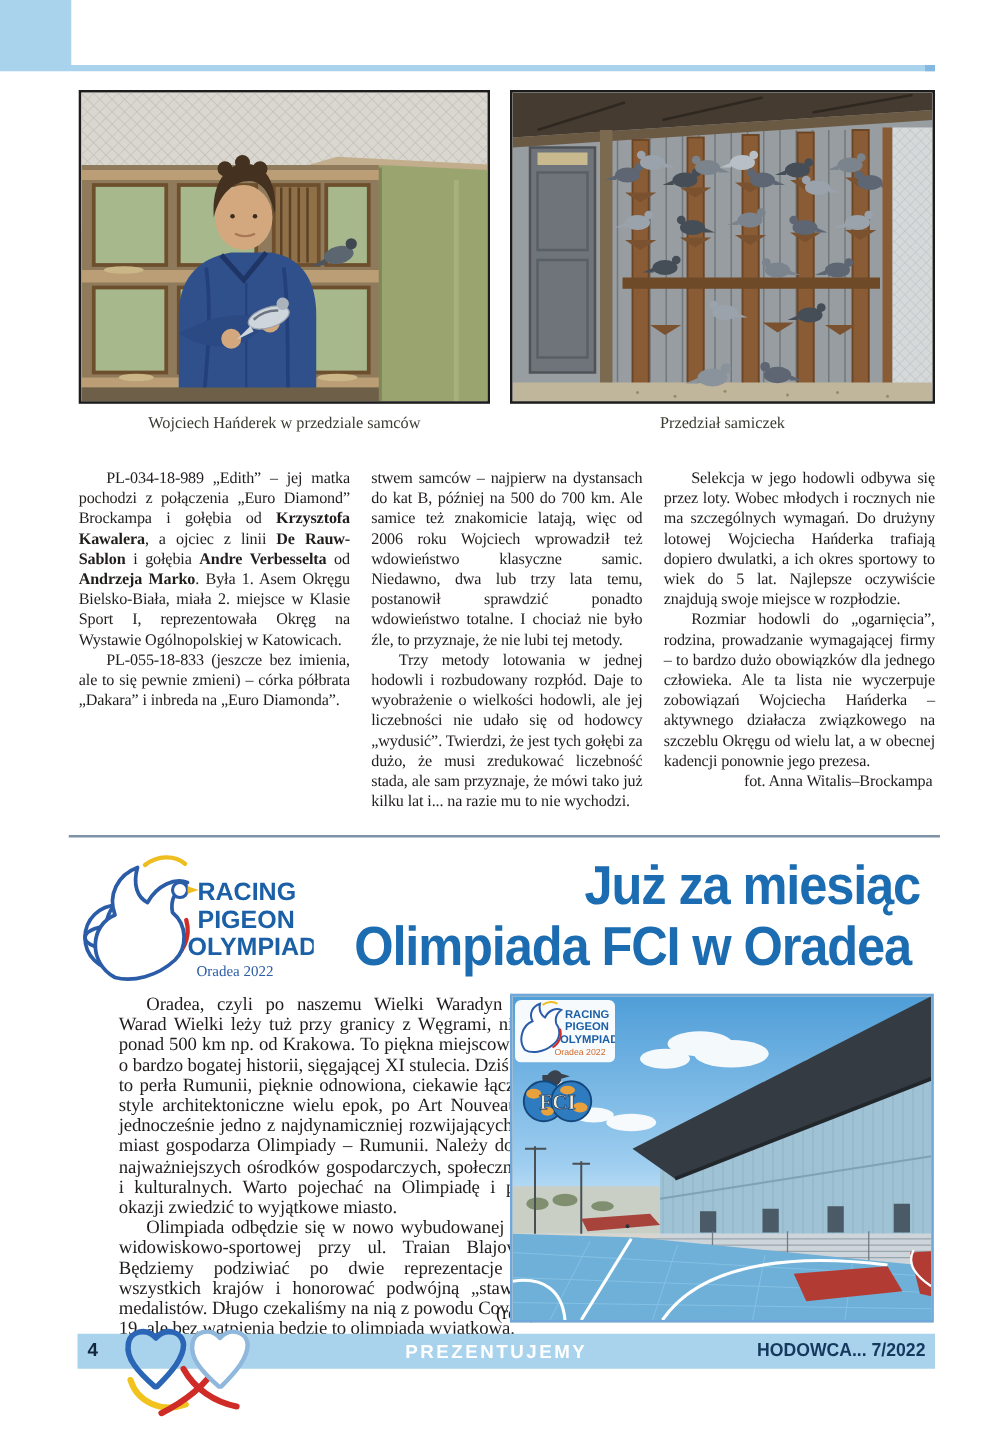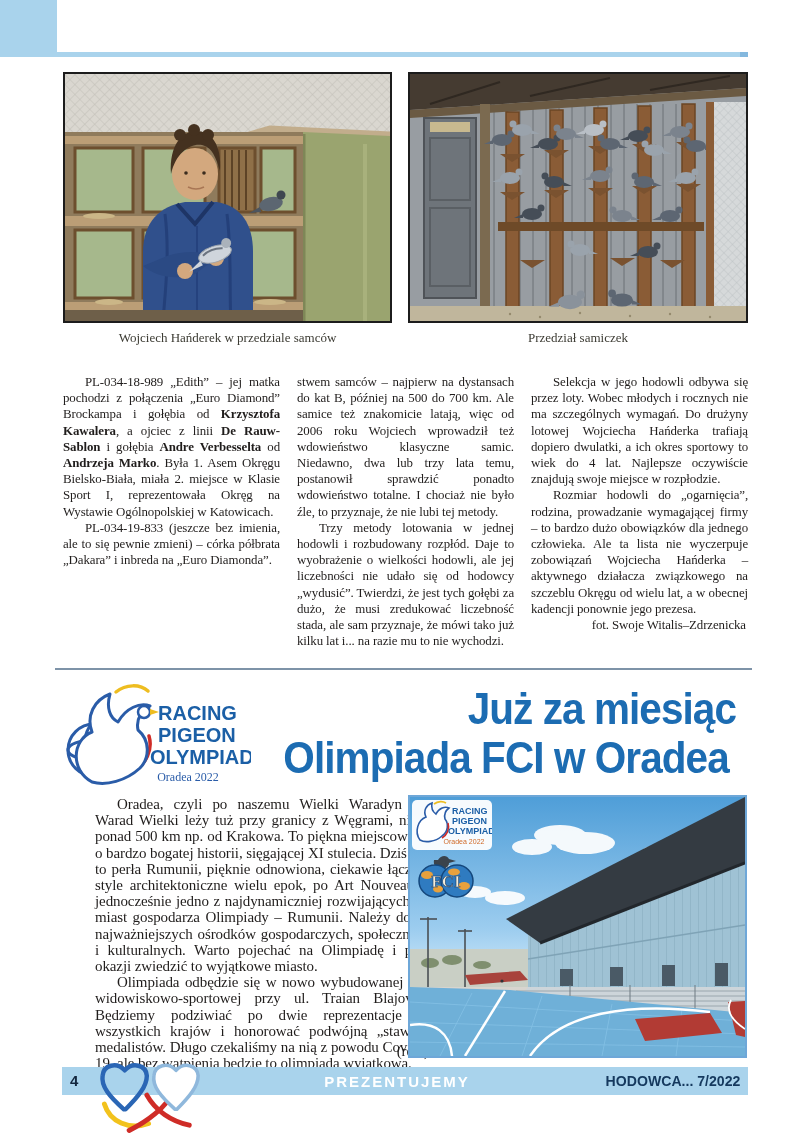--- a/index.html
+++ b/index.html
@@ -240,30 +240,30 @@
       <use href="#bird" fill="#5d6672" transform="translate(212,226) scale(-1.1,1.1)"></use>
     </svg>
   </figure>
 
   <div class="caption caption-left">Wojciech Hańderek w przedziale samców</div>
   <div class="caption caption-right">Przedział samiczek</div>
 
   <div class="columns">
     <div class="col">
       <p class="indent"><span>PL-034-18-989 „Edith” – jej matka pochodzi z połączenia „Euro Diamond” Brockampa i gołębia od </span><span class="b">Krzysztofa Kawalera</span><span>, a ojciec z linii </span><span class="b">De Rauw-Sablon</span><span> i gołębia </span><span class="b">Andre Verbesselta</span><span> od </span><span class="b">Andrzeja Marko</span><span>. Była 1. Asem Okręgu Bielsko-Biała, miała 2. miejsce w Klasie Sport I, reprezentowała Okręg na Wystawie Ogólnopolskiej w Katowicach.</span></p>
-      <p class="indent">PL-034-19-833 (jeszcze bez imienia, ale to się pewnie zmieni) – córka półbrata „Dakara” i inbreda na „Euro Diamonda”.</p>
+      <p class="indent">PL-055-18-833 (jeszcze bez imienia, ale to się pewnie zmieni) – córka półbrata „Dakara” i inbreda na „Euro Diamonda”.</p>
     </div>
     <div class="col">
       <p>stwem samców – najpierw na dystansach do kat B, później na 500 do 700 km. Ale samice też znakomicie latają, więc od 2006 roku Wojciech wprowadził też wdowieństwo klasyczne samic. Niedawno, dwa lub trzy lata temu, postanowił sprawdzić ponadto wdowieństwo totalne. I chociaż nie było źle, to przyznaje, że nie lubi tej metody.</p>
       <p class="indent">Trzy metody lotowania w jednej hodowli i rozbudowany rozpłód. Daje to wyobrażenie o wielkości hodowli, ale jej liczebności nie udało się od hodowcy „wydusić”. Twierdzi, że jest tych gołębi za dużo, że musi zredukować liczebność stada, ale sam przyznaje, że mówi tako już kilku lat i... na razie mu to nie wychodzi.</p>
     </div>
     <div class="col">
-      <p class="indent">Selekcja w jego hodowli odbywa się przez loty. Wobec młodych i rocznych nie ma szczególnych wymagań. Do drużyny lotowej Wojciecha Hańderka trafiają dopiero dwulatki, a ich okres sportowy to wiek do 4 lat. Najlepsze oczywiście znajdują swoje miejsce w rozpłodzie.</p>
+      <p class="indent">Selekcja w jego hodowli odbywa się przez loty. Wobec młodych i rocznych nie ma szczególnych wymagań. Do drużyny lotowej Wojciecha Hańderka trafiają dopiero dwulatki, a ich okres sportowy to wiek do 5 lat. Najlepsze oczywiście znajdują swoje miejsce w rozpłodzie.</p>
       <p class="indent">Rozmiar hodowli do „ogarnięcia”, rodzina, prowadzanie wymagającej firmy – to bardzo dużo obowiązków dla jednego człowieka. Ale ta lista nie wyczerpuje zobowiązań Wojciecha Hańderka – aktywnego działacza związkowego na szczeblu Okręgu od wielu lat, a w obecnej kadencji ponownie jego prezesa.</p>
-      <p class="photo-credit">fot. Swoje Witalis–Zdrzenicka</p>
+      <p class="photo-credit">fot. Anna Witalis–Brockampa</p>
     </div>
   </div>
 
   <div class="divider"></div>
 
   <div class="rpo-logo">
     <svg viewBox="0 0 195 112" aria-hidden="true">
       <g stroke="#2a5ca8" fill="none" stroke-width="3">
         <circle cx="38" cy="68" r="26"></circle>
         <ellipse cx="38" cy="68" rx="26" ry="10"></ellipse>

